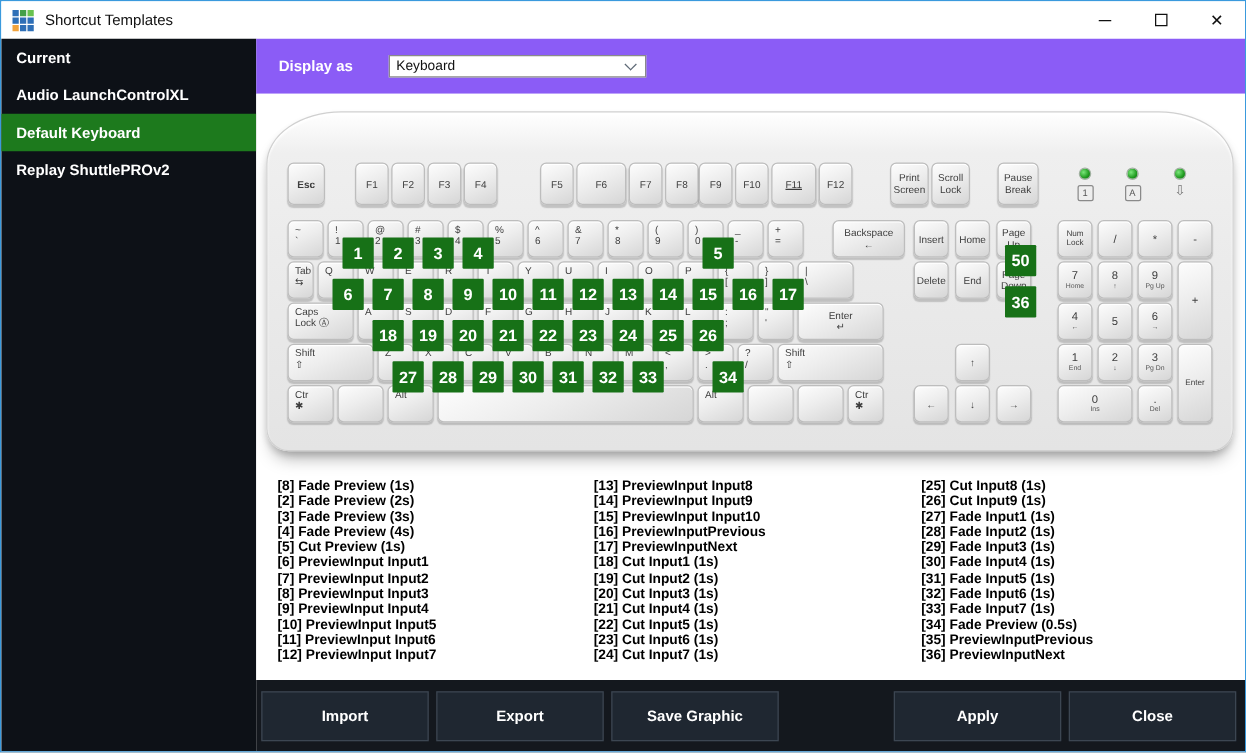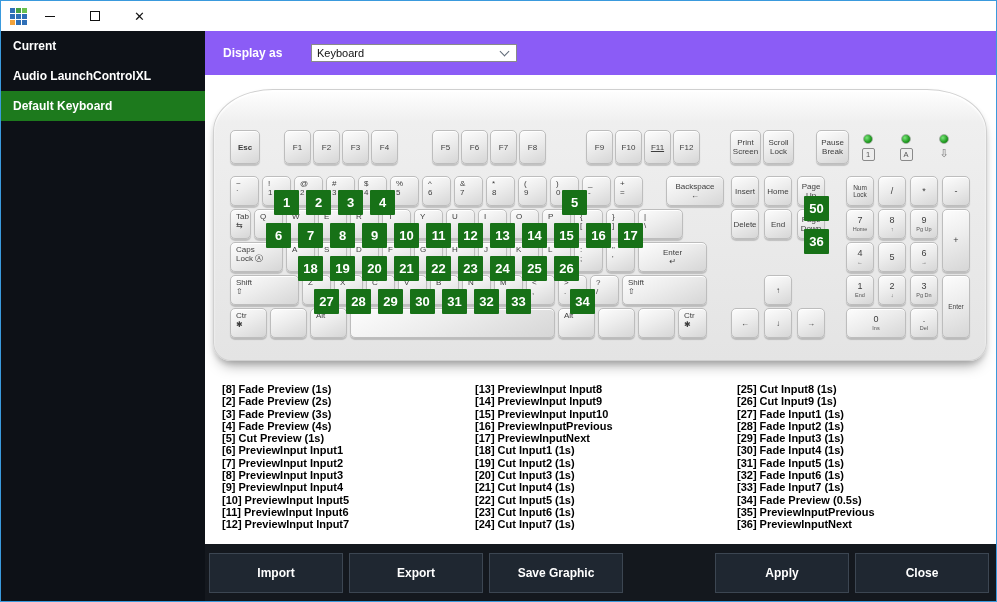--- a/index.html
+++ b/index.html
@@ -93,36 +93,38 @@
         <span style="background: rgb(46, 111, 183);"></span>
         <span style="background: rgb(67, 160, 71);"></span>
         <span style="background: rgb(105, 194, 79);"></span>
         <span style="background: rgb(46, 111, 183);"></span>
         <span style="background: rgb(46, 111, 183);"></span>
         <span style="background: rgb(46, 111, 183);"></span>
         <span style="background: rgb(242, 163, 60);"></span>
         <span style="background: rgb(46, 111, 183);"></span>
         <span style="background: rgb(46, 111, 183);"></span>
       </div>
+    <div class="title">Shortcut Templates</div>
     <div class="winctl">
         <span class="min-glyph"></span>
       </div>
     <div class="winctl">
         <span class="max-glyph"></span>
       </div>
     <div class="winctl">
         <span class="close-glyph">✕</span>
       </div>
   </div>
 
   <div class="bodyrow">
     <div class="sidebar">
         <div class="side-item">Current</div>
         <div class="side-item">Audio LaunchControlXL</div>
         <div class="side-item selected">Default Keyboard</div>
+        <div class="side-item">Replay ShuttlePROv2</div>
       </div>
 
     <div class="rightpane">
       <div class="header">
         <div class="hdr-label">Display as</div>
         <div class="combo">
           <div class="combo-text">Keyboard</div>
           <div class="combo-arrow"></div>
         </div>
       </div>
@@ -156,48 +158,48 @@
                     <div>F4</div>
                   </div>
                 </div>
               </div>
               <div class="fngrp" style="margin-left: 34px;">
                 <div class="key fk center-k" style="width: 27px;">
                   <div class="kl">
                     <div>F5</div>
                   </div>
                 </div>
-                <div class="key fk center-k" style="width: 27px;">
+                <div class="key fk center-k" style="width: 40px;">
                   <div class="kl">
                     <div>F6</div>
                   </div>
                 </div>
                 <div class="key fk center-k" style="width: 27px;">
                   <div class="kl">
                     <div>F7</div>
                   </div>
                 </div>
                 <div class="key fk center-k" style="width: 27px;">
                   <div class="kl">
                     <div>F8</div>
                   </div>
                 </div>
               </div>
-              <div class="fngrp" style="margin-left: 40px;">
+              <div class="fngrp" style="">
                 <div class="key fk center-k" style="width: 27px;">
                   <div class="kl">
                     <div>F9</div>
                   </div>
                 </div>
                 <div class="key fk center-k" style="width: 27px;">
                   <div class="kl">
                     <div>F10</div>
                   </div>
                 </div>
-                <div class="key fk center-k" style="width: 27px; text-decoration: underline;">
+                <div class="key fk center-k" style="width: 36px; text-decoration: underline;">
                   <div class="kl">
                     <div>F11</div>
                   </div>
                 </div>
                 <div class="key fk center-k" style="width: 27px;">
                   <div class="kl">
                     <div>F12</div>
                   </div>
                 </div>
               </div>

